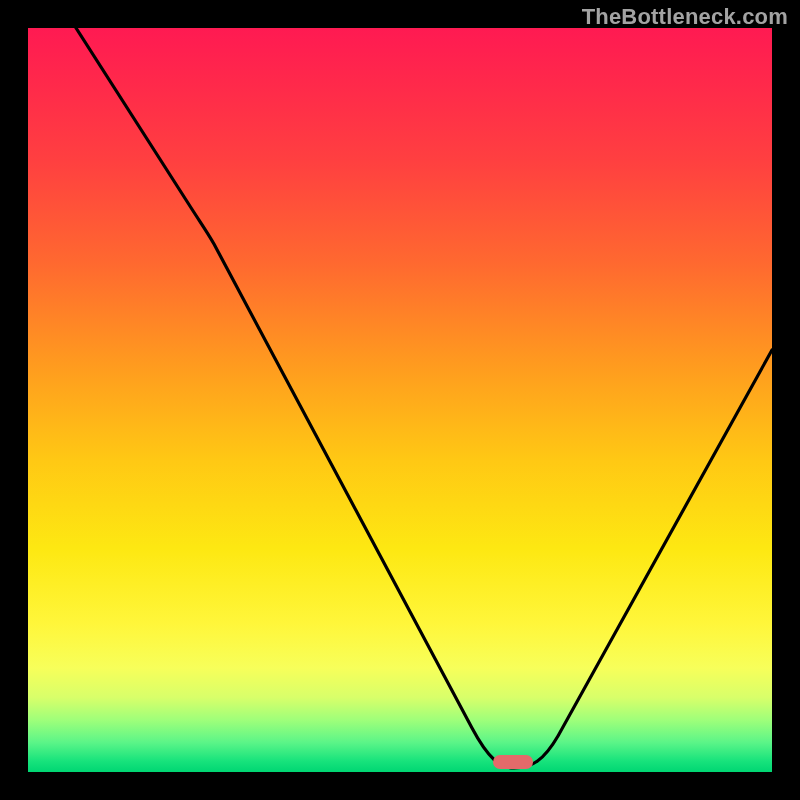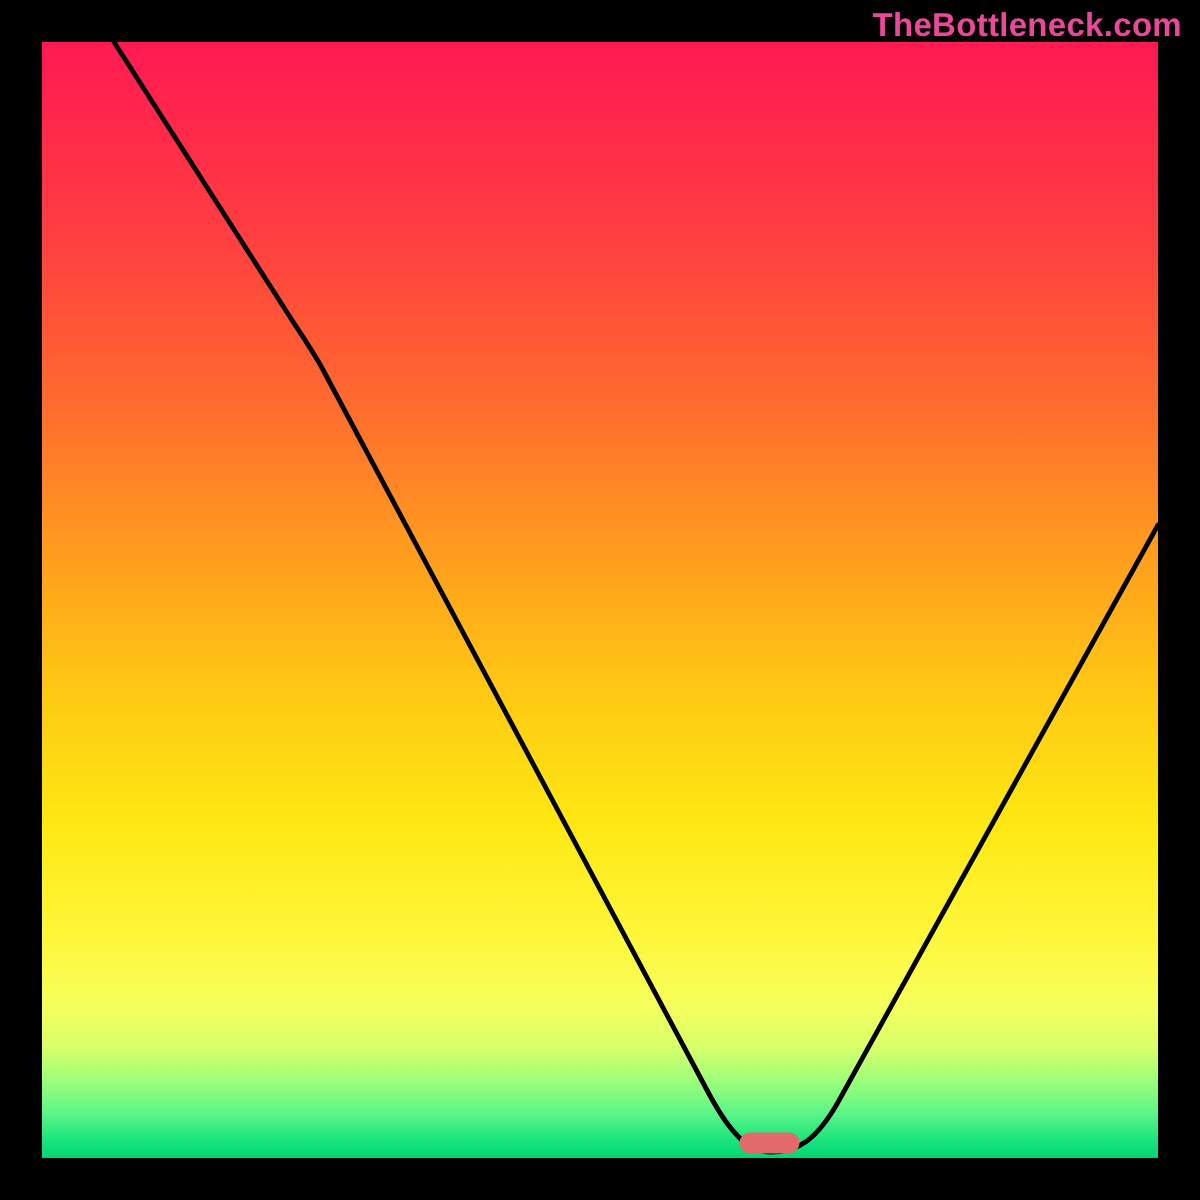--- a/index.html
+++ b/index.html
@@ -62,21 +62,21 @@
     background: #e36a6a;
     border-radius: 8px;
   }
   .attribution {
     position: absolute;
     top: 4px;
     right: 12px;
     font-family: Arial, Helvetica, sans-serif;
     font-size: 22px;
     font-weight: 600;
-    color: #ec4899;
+    color: #a3a3a3;
     letter-spacing: 0.2px;
   }
 </style>
 </head>
 <body>
 
 <div class="frame">
 
   <div class="attribution">TheBottleneck.com</div>
 

